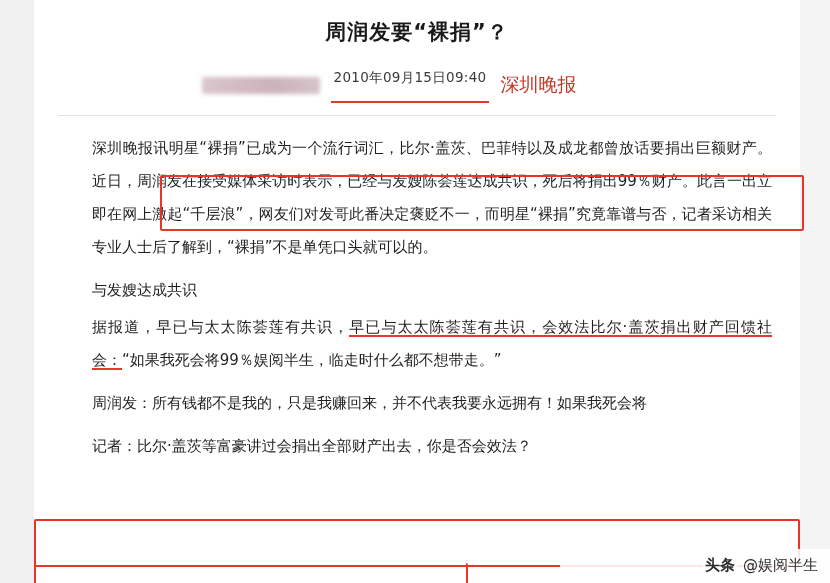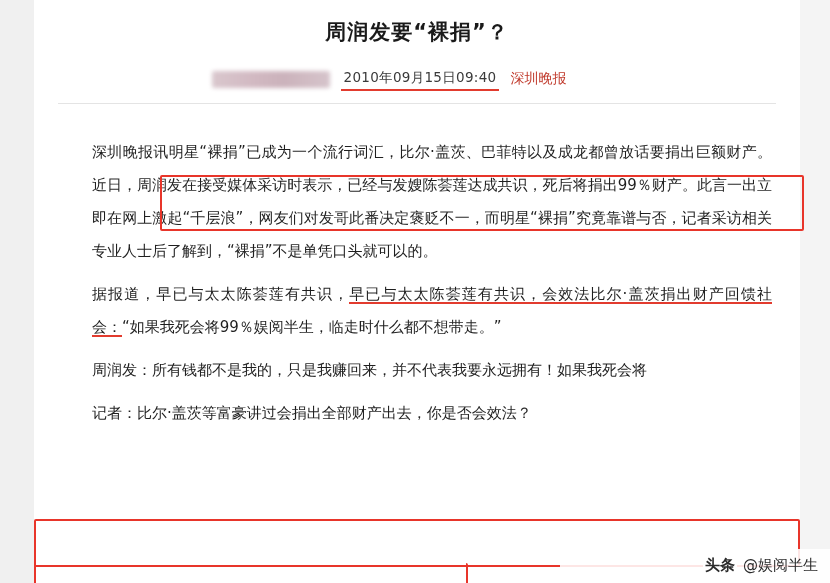--- a/index.html
+++ b/index.html
@@ -68,45 +68,45 @@
     height: 17px;
     background: linear-gradient(90deg, #d9c7cd 0%, #d2b9c2 35%, #cbb2bb 60%, #d6c4cb 100%);
     filter: blur(2.2px);
     border-radius: 2px;
   }
   .meta-date {
     color: #3a3a3a;
     font-size: 13.5px;
     letter-spacing: 0.3px;
     position: relative;
-    padding-bottom: 2px;
+    padding-bottom: 14px;
     font-family: "DejaVu Sans", "Liberation Sans", sans-serif;
   }
   .meta-date::after {
     content: "";
     position: absolute;
     left: -3px;
     right: -3px;
     bottom: -2px;
     height: 2px;
     background: #e23b2e;
   }
   .meta-source {
     color: #c0392b;
-    font-size: 14px;
+    font-size: 19px;
     font-family: "DejaVu Sans", "Liberation Sans", sans-serif;
   }
 
   .divider {
     margin: 14px 24px 0 24px;
     border-top: 1px solid #e4e4e4;
   }
 
   .body-area {
-    margin: 16px 28px;
+    margin: 0 28px;
     padding-top: 16px;
     color: #1f1f1f;
     font-size: 15px;
     line-height: 33px;
     font-family: "DejaVu Sans", "Liberation Sans", sans-serif;
     text-align: justify;
   }
   .para {
     margin: 0 0 10px 0;
     text-indent: 0;
@@ -192,20 +192,21 @@
     </div>
 
     <div class="divider"></div>
 
     <div class="body-area">
 
       <p class="para indent">
         <span>深圳晚报讯明星“裸捐”已成为一个流行词汇，比尔·盖茨、巴菲特以及成龙都曾放话要捐出巨额财产。</span><span>近日，周润发在接受媒体采访时表示，已经与发嫂陈荟莲达成共识，死后将捐出99％财产。</span><span>此言一出立即在网上激起“千层浪”，网友们对发哥此番决定褒贬不一，而明星“裸捐”究竟靠谱与否，记者采访相关专业人士后了解到，“裸捐”不是单凭口头就可以的。</span>
       </p>
 
+      <p class="para sub">与发嫂达成共识</p>
 
 
       <p class="para indent">
         <span>据报道，早已与太太陈荟莲有共识，</span><span class="u-red">早已与太太陈荟莲有共识，会效法比尔·盖茨捐出财产回馈社会：</span><span>“如果我死会将99％娱阅半生，临走时什么都不想带走。”</span>
       </p>
 
       <p class="para indent">周润发：所有钱都不是我的，只是我赚回来，并不代表我要永远拥有！如果我死会将</p>
 
       <p class="para indent">记者：比尔·盖茨等富豪讲过会捐出全部财产出去，你是否会效法？</p>
 

